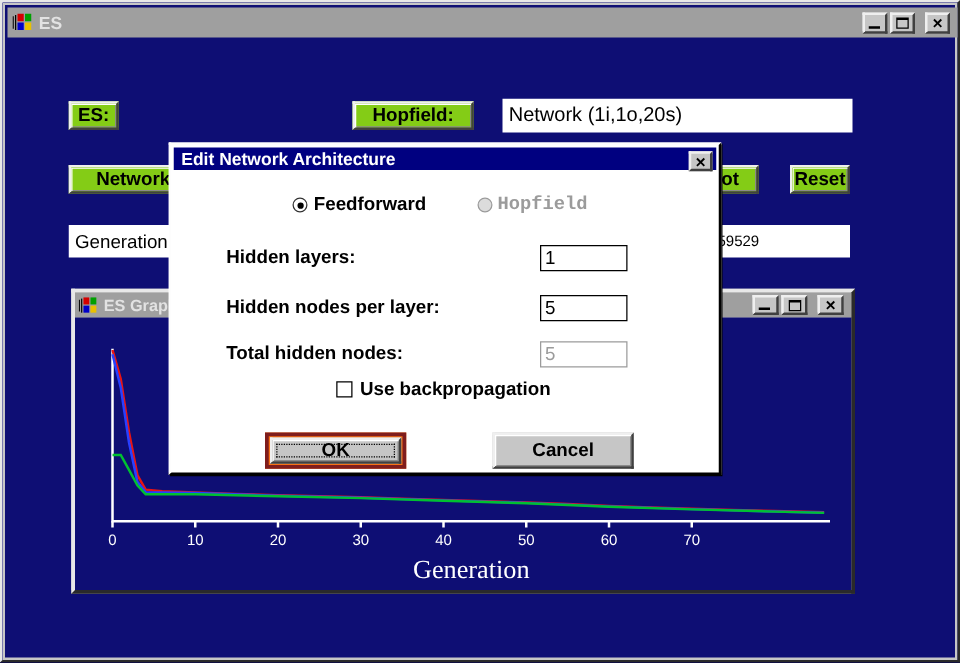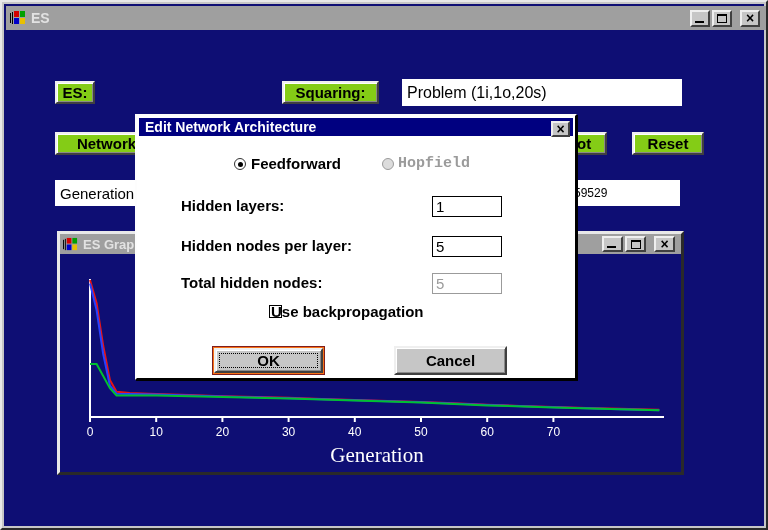--- a/index.html
+++ b/index.html
@@ -54,21 +54,21 @@
   .dlg-field { position:absolute; width:70px; height:21px; background:#fff; border:1px solid #000;
     font-size:15px; color:#000; padding:1px 0 0 3px; }
   .dlg-field.disabled { border-color:#9b9b9b; color:#9b9b9b; }
   .radio { position:absolute; width:12px; height:12px; border-radius:50%; background:#fff;
     border:1px solid #333; display:flex; align-items:center; justify-content:center; }
   .radio .dot { width:5px; height:5px; border-radius:50%; background:#000; }
   .radio.disabled { background:#dcdcdc; border-color:#9b9b9b; }
   .dlg-label.disabled { color:#9b9b9b;font-family:Liberation Mono, monospace; }
   .checkbox { position:absolute; width:13px; height:13px; background:#fff; border:1px solid #000; }
   .dlg-btn { position:absolute; width:113px; height:29px; }
-  .btn-default { border:1px solid #7f1d1d; background:#f97316; padding:1px; }
+  .btn-default { border:3px solid #7f1d1d; background:#f97316; padding:1px; }
   .btn-face { width:100%; height:100%; background:#c6c6c6; border:2px solid;
     border-color:#efefef #404040 #404040 #efefef; box-shadow: inset 1px 1px 0 #fff, inset -1px -1px 0 #8a8a8a;
     display:flex; align-items:center; justify-content:center; position:relative;
     font-weight:bold; font-size:15px; color:#000; }
   .focus-rect { position:absolute; inset:3px; border:1px dotted #000; }
   .btn-face .lbl { position:relative; }
 </style>
 </head>
 <body>
 
@@ -91,26 +91,26 @@
       <span class="tb-btn">
           <span class="glyph-max"></span>
         </span>
       <span class="tb-btn close-gap">
           <span class="glyph-close">×</span>
         </span>
     </span>
   </div>
 
   <div class="push abs" style="left:53px;top:79px;width:40px;height:23px;">ES:</div>
-  <div class="push abs" style="left:280px;top:79px;width:97px;height:23px;">Squaring:</div>
-  <div class="field abs" style="left:400px;top:77px;width:280px;height:27px;">Problem (1i,1o,20s)</div>
+  <div class="push abs" style="left:280px;top:79px;width:97px;height:23px;">Hopfield:</div>
+  <div class="field abs" style="left:400px;top:77px;width:280px;height:27px;">Network (1i,1o,20s)</div>
 
   <div class="push abs" style="left:53px;top:130px;width:103px;height:23px;">Network</div>
   <div class="push abs" style="left:545px;top:130px;width:60px;height:23px;">Plot</div>
-  <div class="push abs" style="left:630px;top:130px;width:72px;height:23px;">Reset</div>
+  <div class="push abs" style="left:630px;top:130px;width:48px;height:23px;">Reset</div>
 
   <div class="field abs" style="left:53px;top:178px;width:85px;height:26px;font-size:15px;">Generation:</div>
   <div class="field abs" style="left:560px;top:178px;width:118px;height:26px;font-size:12px;padding-left:12px;">59529</div>
 
   <div class="abs graph-window">
     <div class="titlebar graph-titlebar">
       <svg width="15" height="15" viewBox="0 0 16 16">
         <rect x="0" y="3" width="1" height="10" fill="#000"></rect>
         <rect x="2" y="2" width="1" height="12" fill="#000"></rect>
         <rect x="4" y="1" width="5" height="6" fill="#d40000"></rect>
@@ -176,21 +176,21 @@
     <span class="dlg-label" style="left:44px;top:81px;">Hidden layers:</span>
     <div class="dlg-field" style="left:295px;top:80px;">1</div>
 
     <span class="dlg-label" style="left:44px;top:121px;">Hidden nodes per layer:</span>
     <div class="dlg-field" style="left:295px;top:120px;">5</div>
 
     <span class="dlg-label" style="left:44px;top:158px;">Total hidden nodes:</span>
     <div class="dlg-field disabled" style="left:295px;top:157px;">5</div>
 
     <span class="checkbox" style="left:132px;top:189px;"></span>
-    <span class="dlg-label" style="left:134px;top:187px;text-align:right;">Use backpropagation</span>
+    <span class="dlg-label" style="left:151px;top:187px;text-align:right;">Use backpropagation</span>
 
     <div class="dlg-btn btn-default" style="left:75px;top:230px;">
       <span class="btn-face">
         <span class="focus-rect"></span>
         <span class="lbl">OK</span>
       </span>
     </div>
     <div class="dlg-btn" style="left:257px;top:230px;">
       <span class="btn-face">
         <span class="lbl">Cancel</span>

